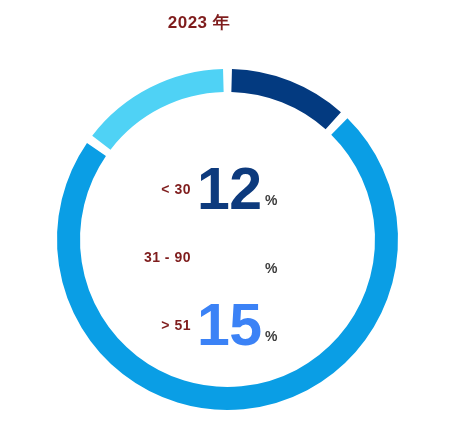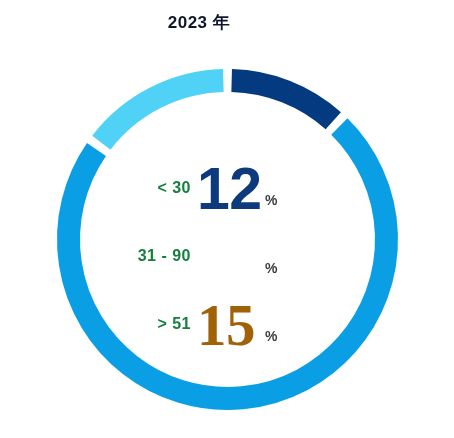--- a/index.html
+++ b/index.html
@@ -21,21 +21,21 @@
 
   
   #chart-title {
     position: absolute;
     left: 0;
     top: 13px;
     width: 398px;
     text-align: center;
     font-size: 17px;
     font-weight: bold;
-    color: #0f172a;
+    color: #7f1d1d;
     letter-spacing: 0.5px;
     line-height: 20px;
   }
 
   
   #donut-wrap {
     position: absolute;
     left: 0;
     top: 0;
     width: 454px;
@@ -55,23 +55,23 @@
     width: 190px;
   }
   .legend-row {
     position: relative;
     height: 68px;
   }
   .legend-label {
     position: absolute;
     right: 112px;
     bottom: 17px;
-    font-size: 16px;
+    font-size: 14px;
     font-weight: bold;
-    color: #15803d;
+    color: #7f1d1d;
     white-space: nowrap;
     letter-spacing: 0.5px;
   }
   .legend-value {
     position: absolute;
     left: 84px;
     bottom: 2px;
     font-size: 59px;
     font-weight: bold;
     line-height: 45px;
@@ -112,18 +112,18 @@
       <span class="legend-unit">%</span>
     </div>
 
     <div class="legend-row">
       <span class="legend-label">31 - 90</span>
       <span class="legend-unit">%</span>
     </div>
 
     <div class="legend-row">
       <span class="legend-label">&gt; 51</span>
-      <span class="legend-value" style="color: #a16207; font-family: Liberation Serif, serif;">15</span>
+      <span class="legend-value" style="color: #3b82f6;">15</span>
       <span class="legend-unit">%</span>
     </div>
 
   </div>
 </div>
 
 </body></html>

